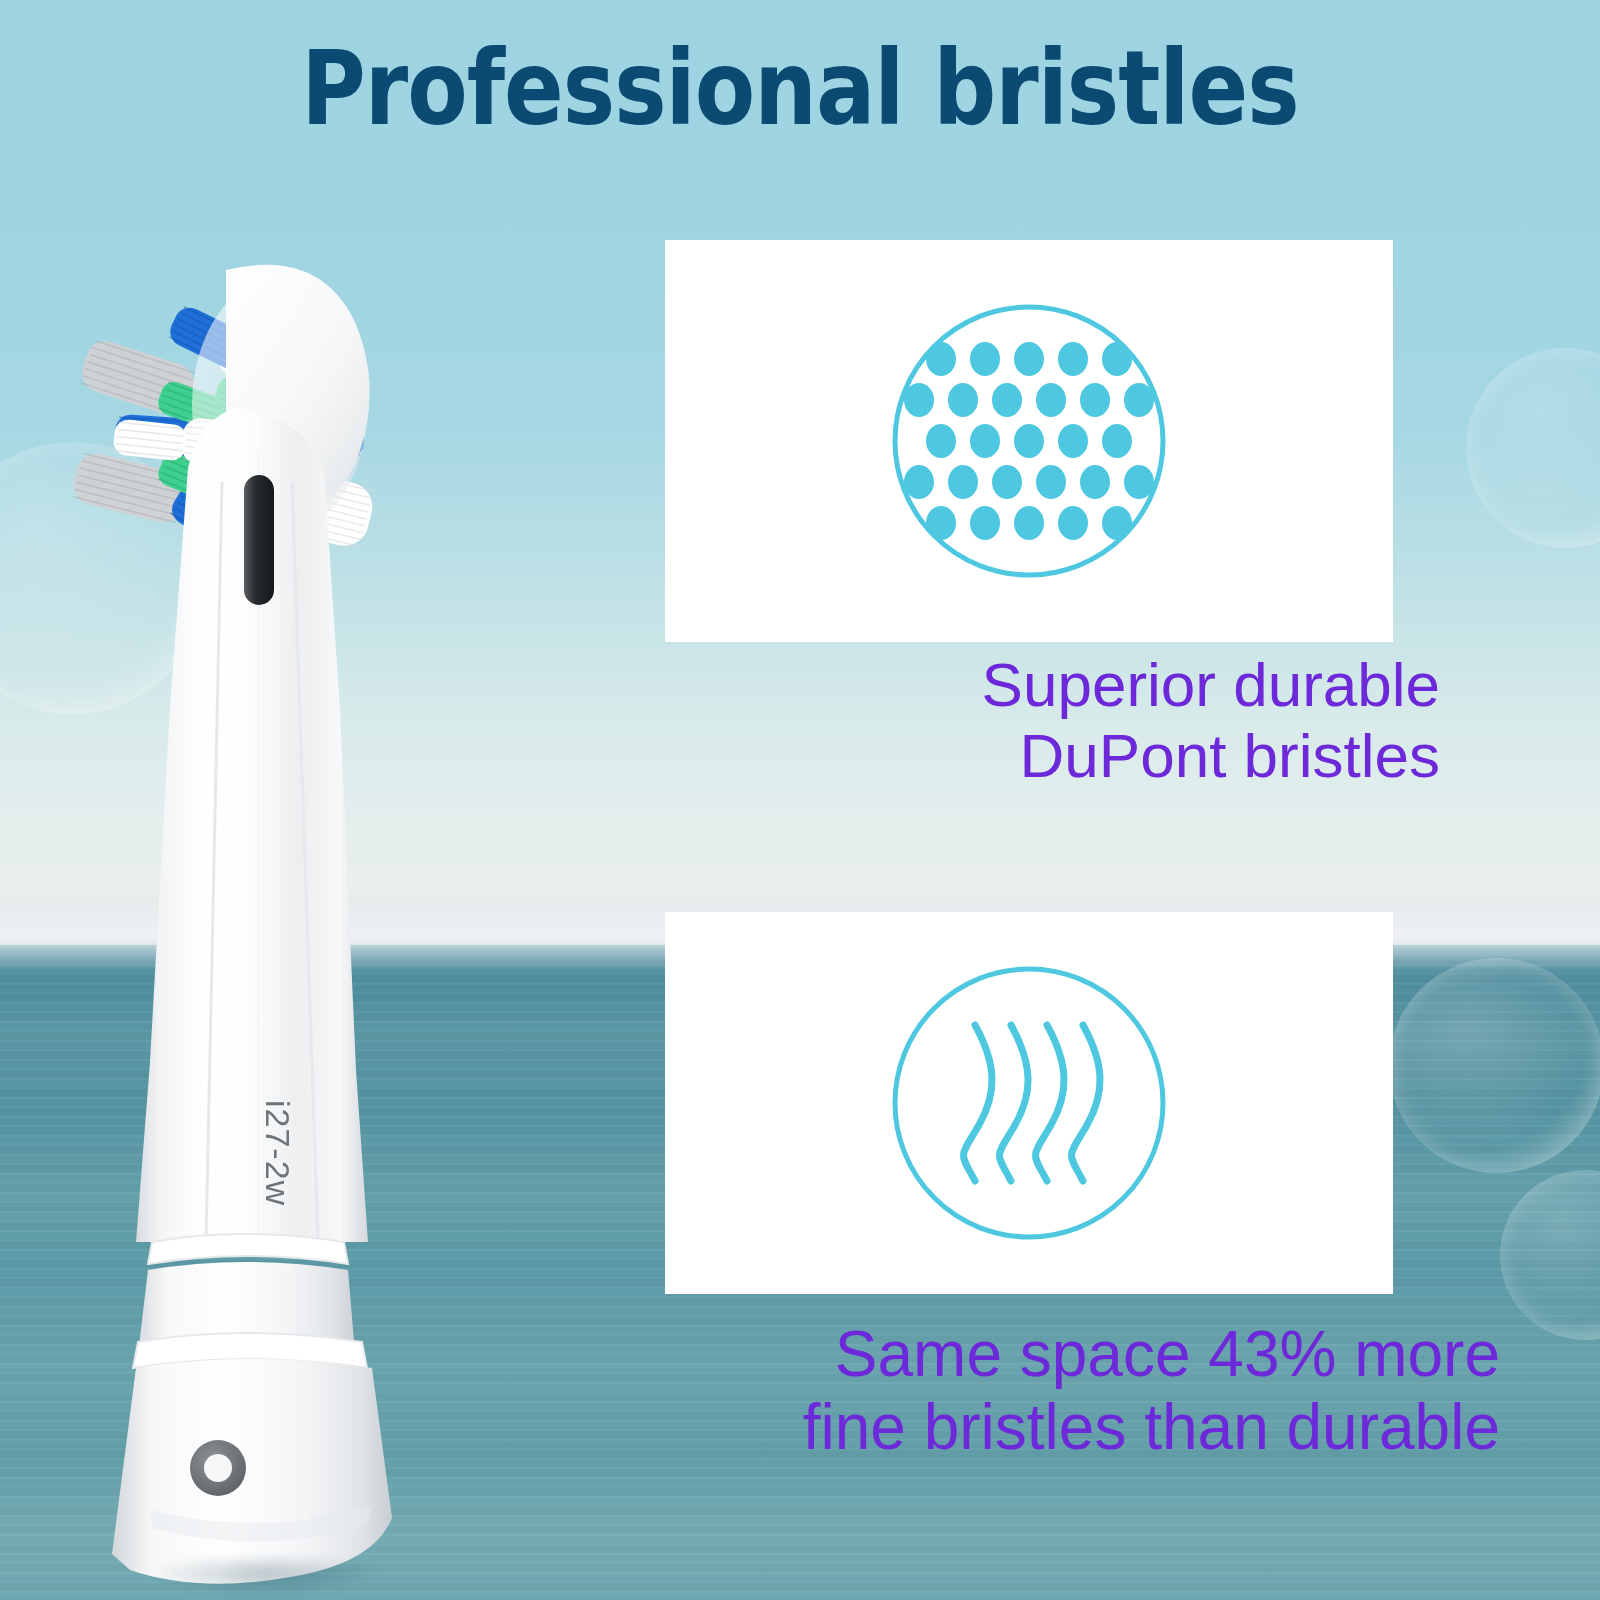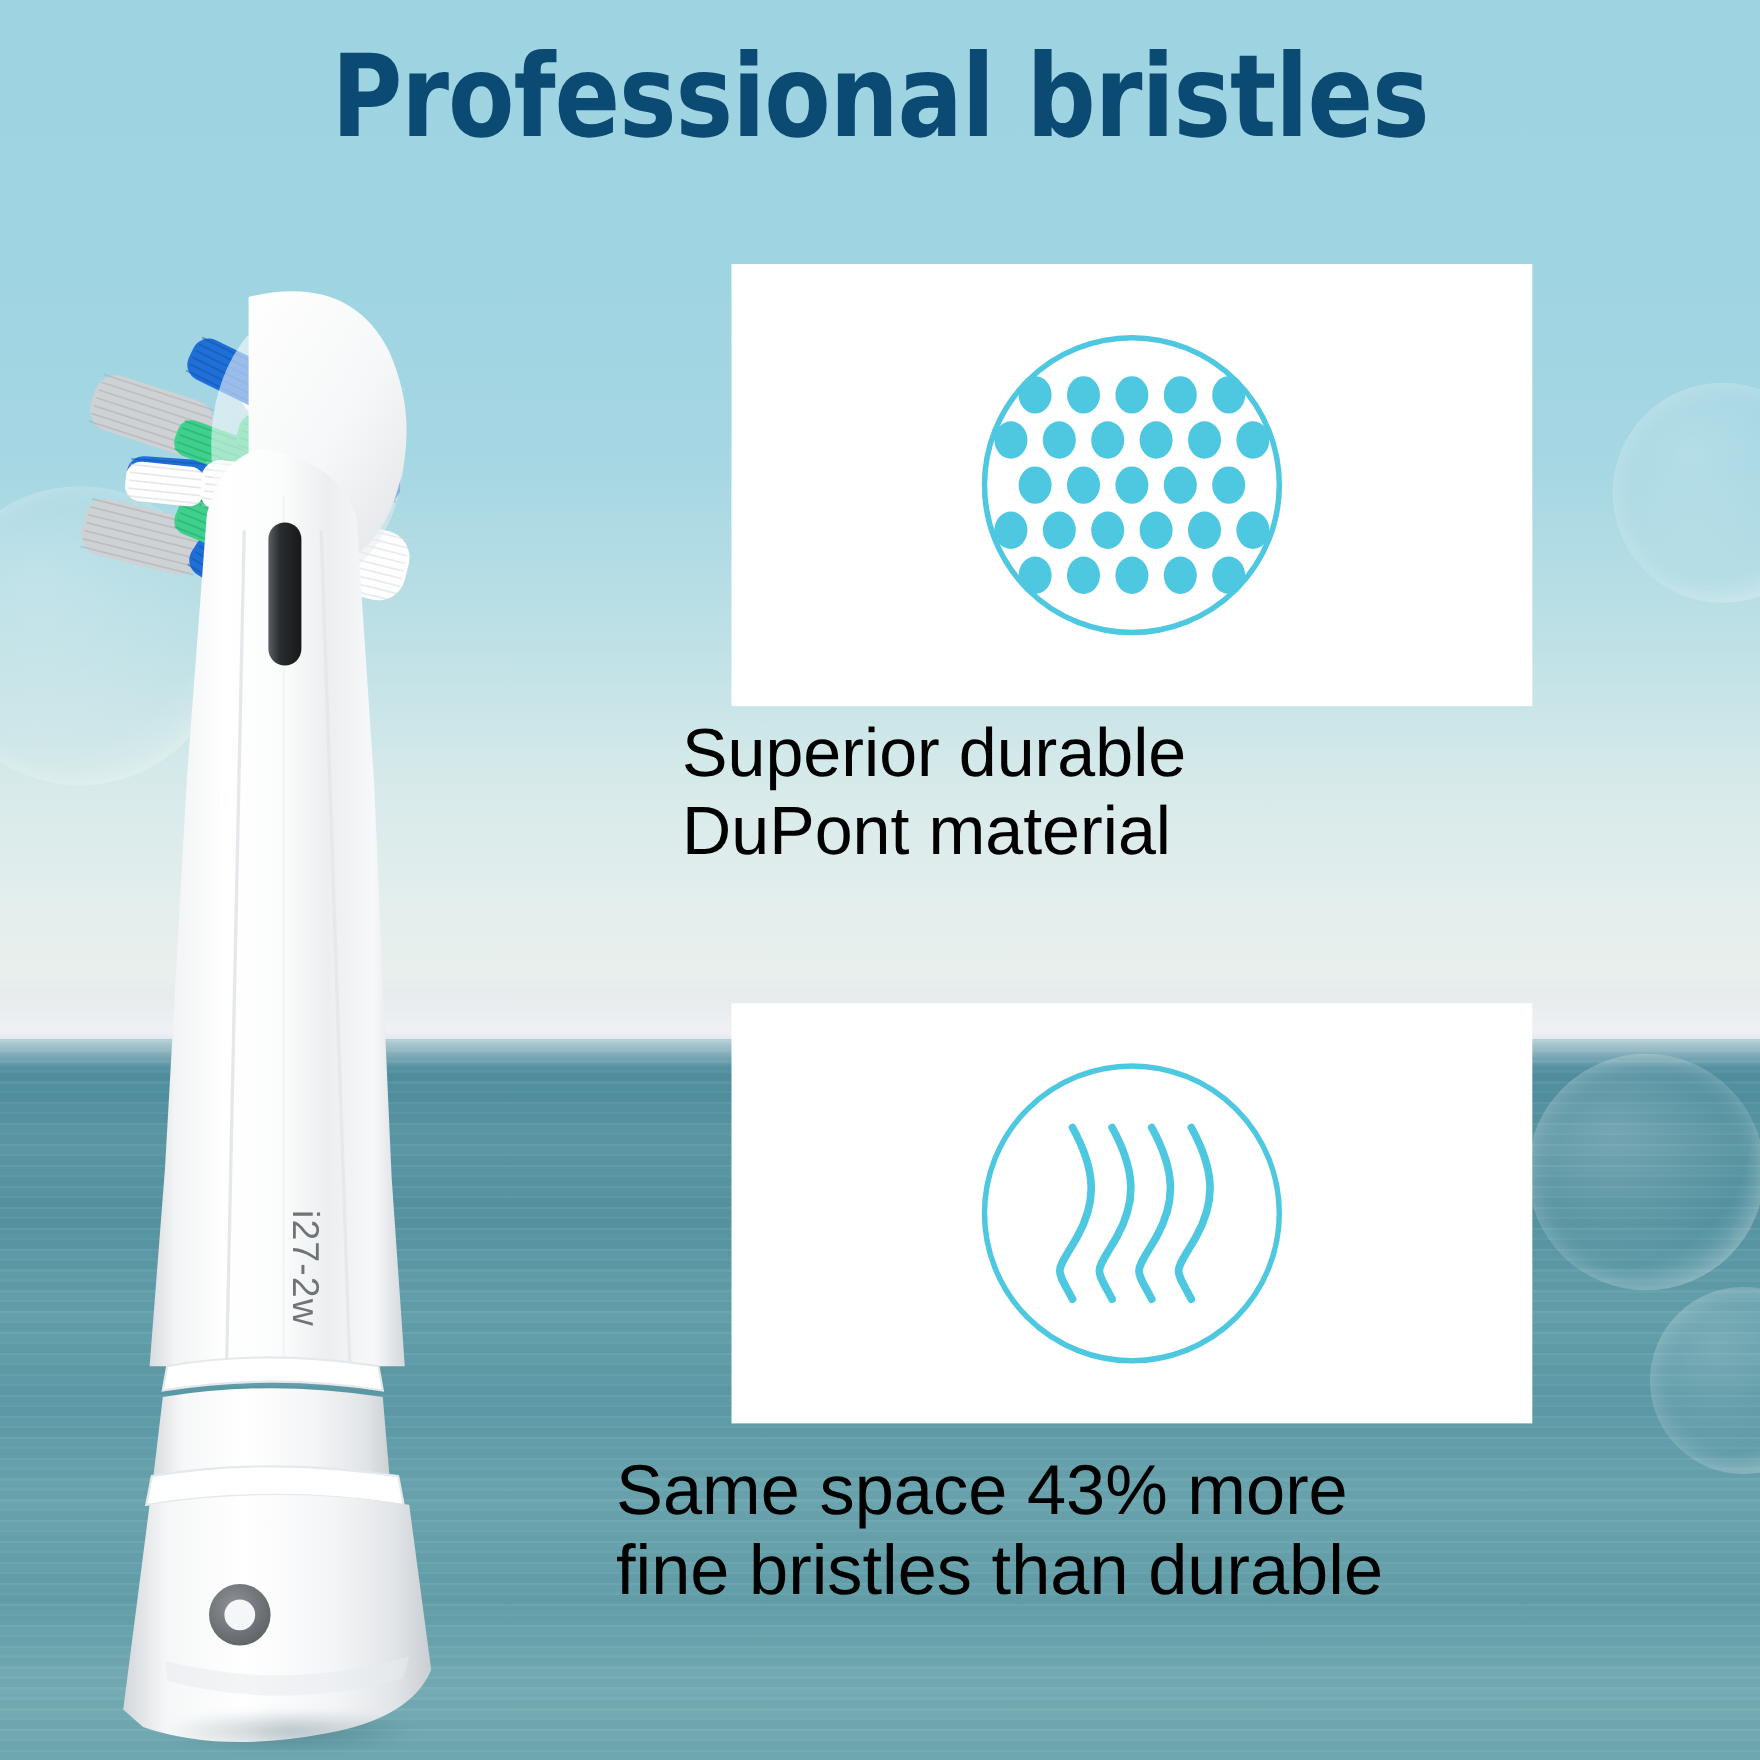--- a/index.html
+++ b/index.html
@@ -94,22 +94,22 @@
   }
   .panel.p1{ left:665px; top:240px; width:728px; height:402px; }
   .panel.p2{ left:665px; top:912px; width:728px; height:382px; }
 
   .icon-wrap{ position:absolute; inset:0; display:flex; align-items:center; justify-content:center; }
   .icon-svg{ display:block; }
 
   
   .caption{
     position:absolute;
-    text-align:left;
-    color:#000000;
+    text-align:right;
+    color:#6d28d9;
     font-size:62px;
     line-height:1.14;
     font-family:"Liberation Sans", sans-serif;
     font-weight:normal;
   }
   .caption.c1{ left:620px; top:650px; width:820px; }
   .caption.c2{ left:560px; top:1318px; width:940px; font-size:64px; }
   .caption .ln{ display:block; }
 
   
@@ -169,21 +169,21 @@
           <ellipse cx="150" cy="232" rx="15" ry="17"></ellipse>
           <ellipse cx="194" cy="232" rx="15" ry="17"></ellipse>
           <ellipse cx="238" cy="232" rx="15" ry="17"></ellipse>
         </g>
     </svg>
   </div>
 </div>
 
 <div class="caption c1">
   <span class="ln">Superior durable</span>
-  <span class="ln">DuPont material</span>
+  <span class="ln">DuPont bristles</span>
 </div>
 
 <div class="panel p2">
   <div class="icon-wrap">
     <svg class="icon-svg" width="300" height="300" viewBox="0 0 300 300" aria-hidden="true">
       <circle cx="150" cy="150" r="134" fill="none" stroke="#4ec8e0" stroke-width="5"></circle>
       <g fill="none" stroke="#4ec8e0" stroke-width="7" stroke-linecap="round" id="wavegroup">
           <path d="M 96 72 C 118 112, 118 140, 100 172 C 80 206, 80 198, 96 228"></path>
           <path d="M 132 72 C 154 112, 154 140, 136 172 C 116 206, 116 198, 132 228"></path>
           <path d="M 168 72 C 190 112, 190 140, 172 172 C 152 206, 152 198, 168 228"></path>

